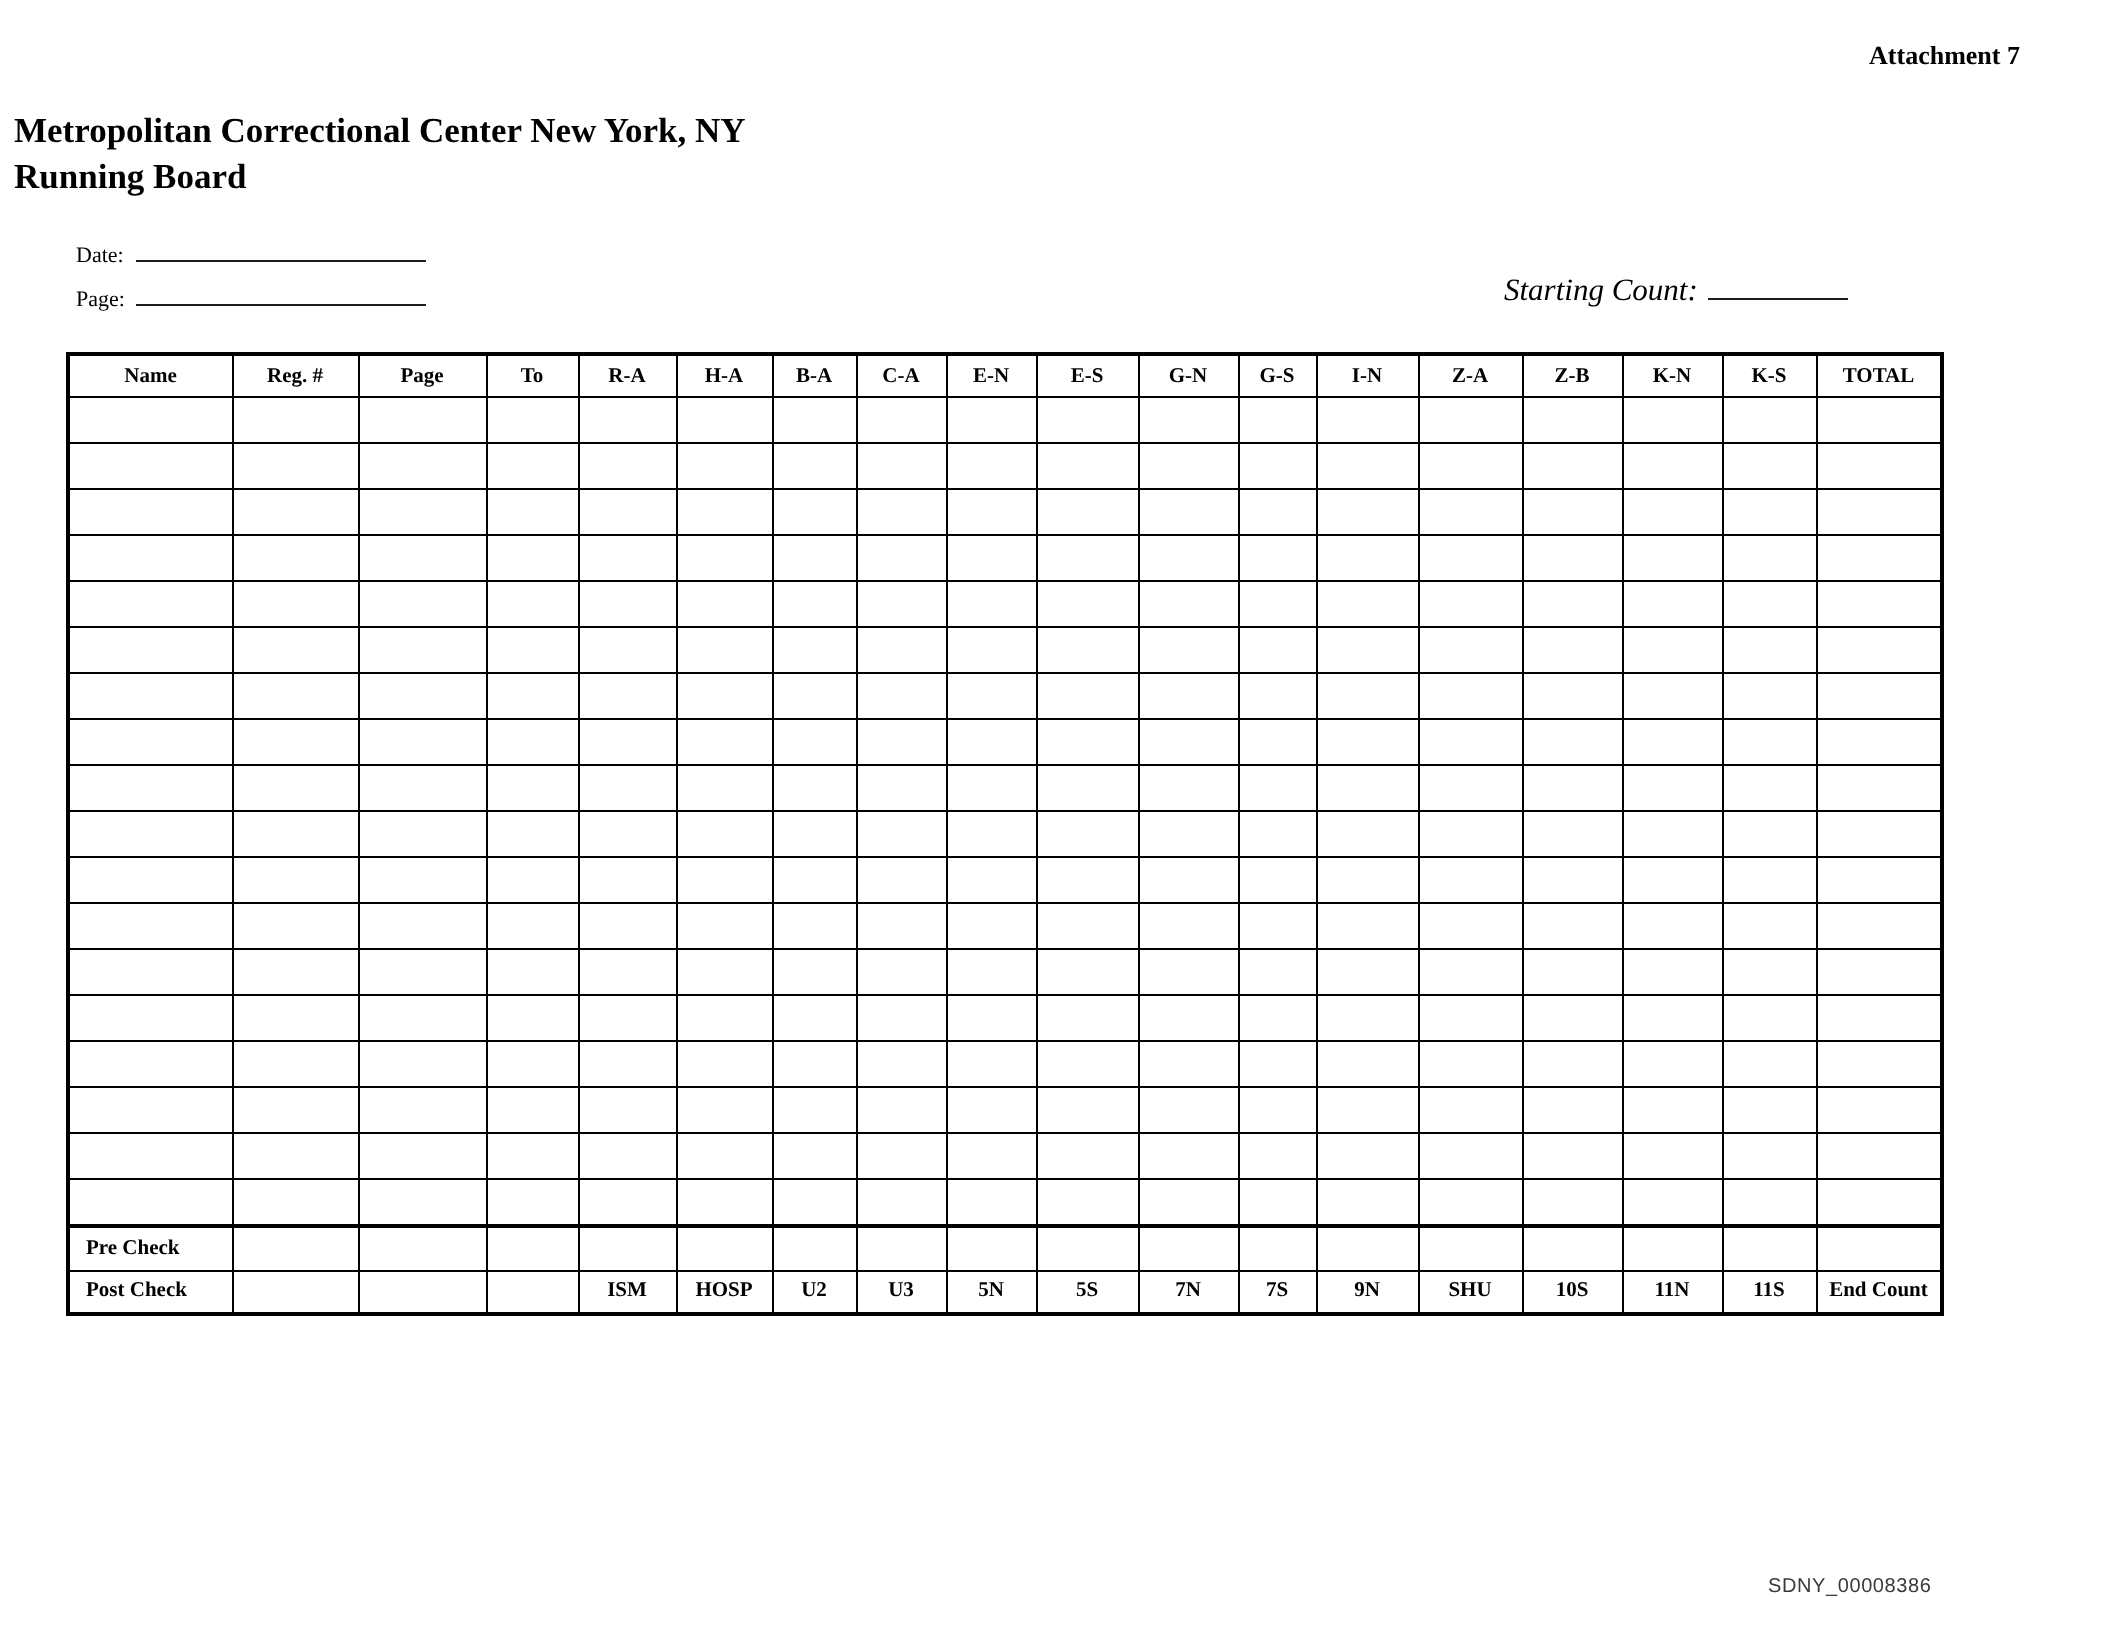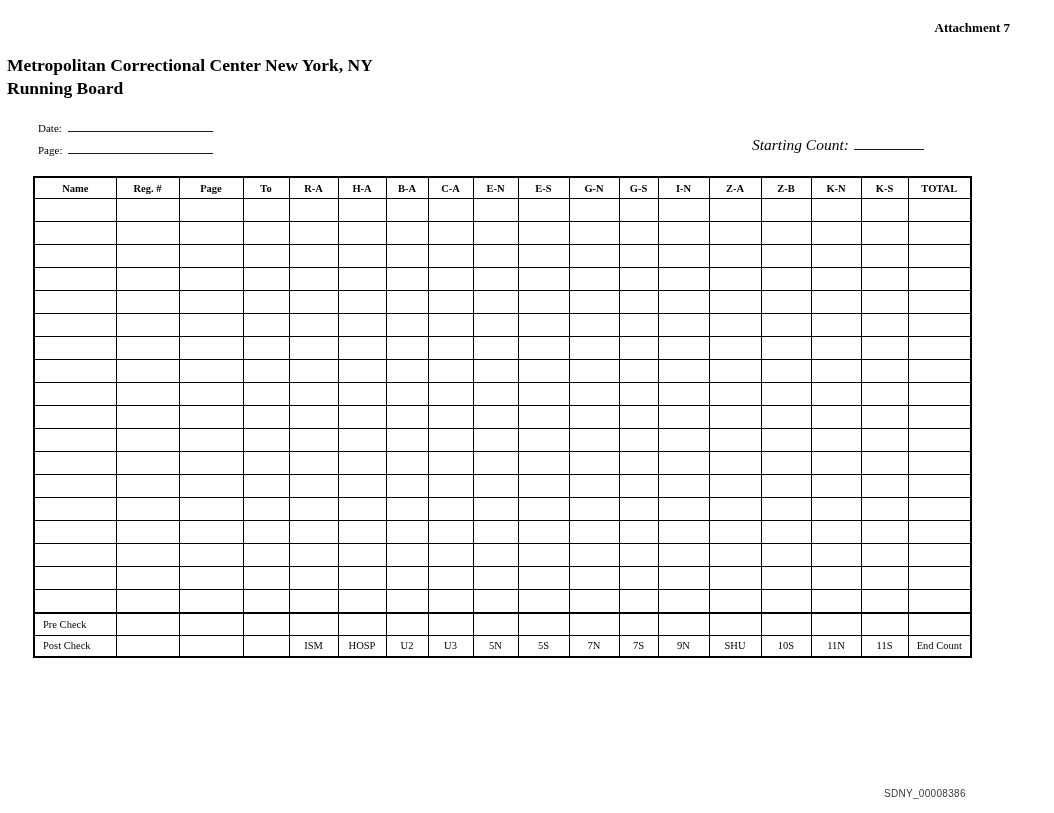--- a/index.html
+++ b/index.html
@@ -38,22 +38,22 @@
   }
   .board th,.board td{
     border:1.5px solid #000;
     height:22px;padding:0 1px;
     font-size:10.5px;line-height:11px;
     text-align:center;overflow:hidden;white-space:nowrap;
   }
   .board th{font-weight:bold;height:20px;}
   tr.check-row td{height:20.5px;}
   tr.pre-check-row td{border-top:2.5px solid #000;}
-  td.row-label{text-align:left;padding-left:8px;font-weight:normal;}
-  td.unit-label{font-weight:normal;}
+  td.row-label{text-align:left;padding-left:8px;font-weight:bold;}
+  td.unit-label{font-weight:bold;}
   .footer-ref{
     position:absolute;left:884px;top:788px;
     font-family:"Liberation Sans", sans-serif;
     font-size:10px;color:#3a3a3a;letter-spacing:0.3px;
   }
 </style>
 </head>
 <body>
 
 <div class="attachment">Attachment 7</div>

